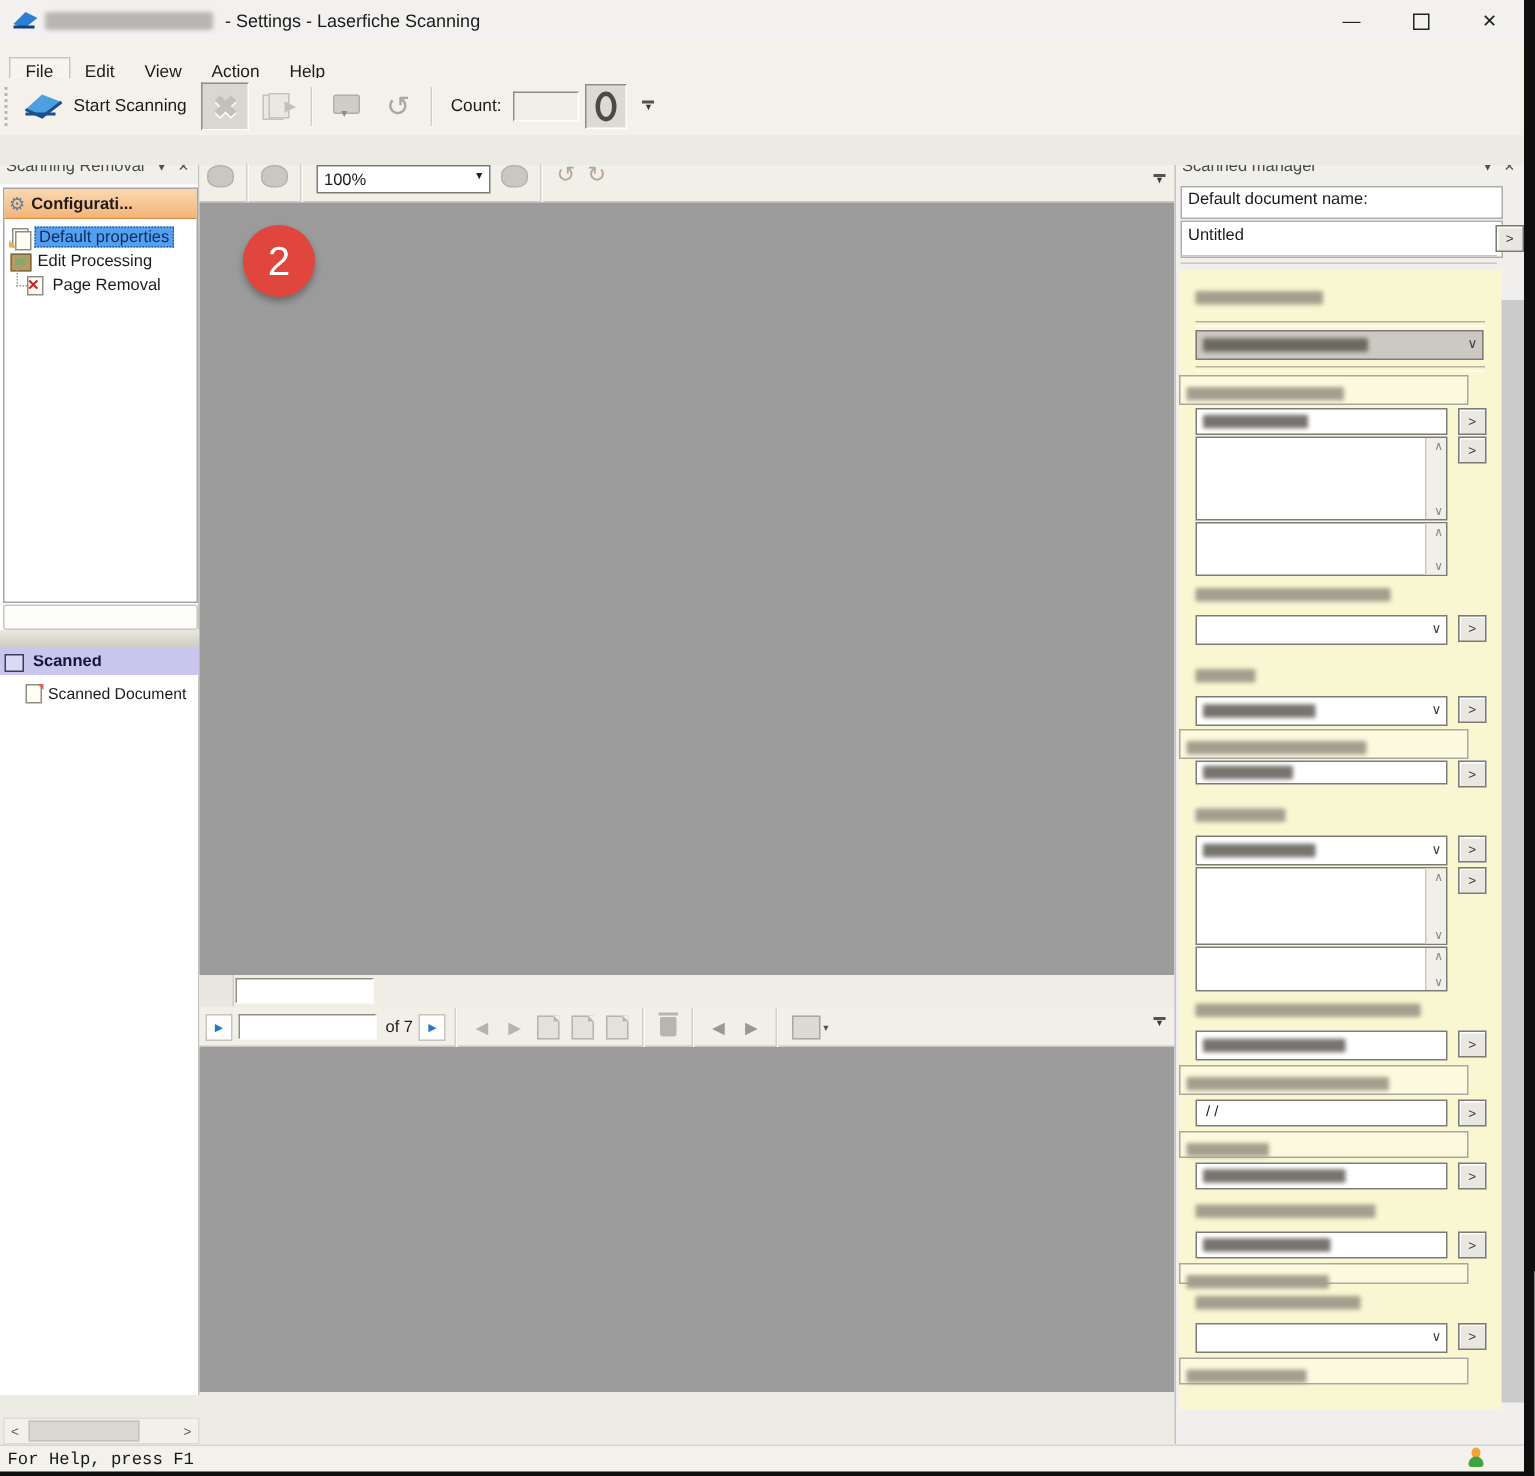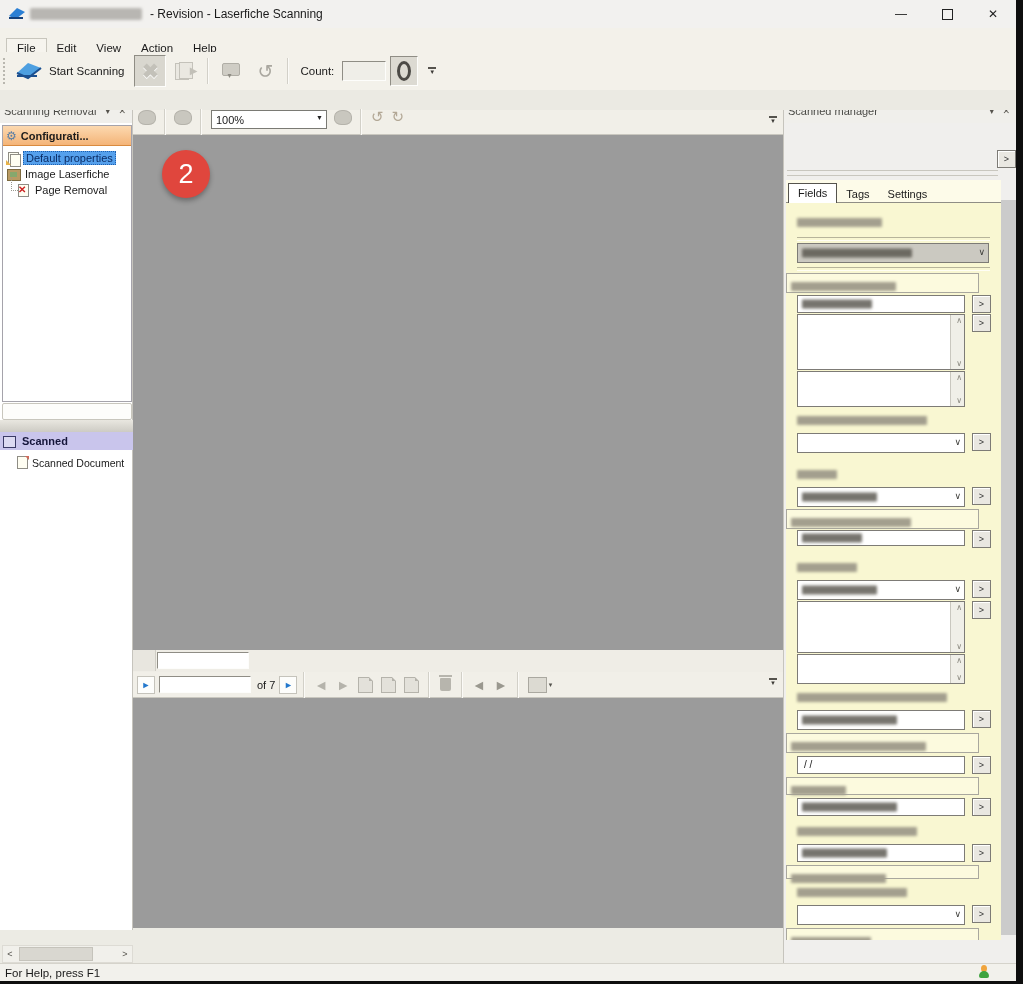--- a/index.html
+++ b/index.html
@@ -121,40 +121,40 @@
   .fctl .inblur{position:absolute;left:4px;top:50%;transform:translateY(-50%);height:9px;background:#55524a;opacity:.8;border-radius:1px;filter:blur(1.5px);}
   .flist .sa{position:absolute;right:2px;font-size:8px;color:#8a887f;}
   .flist .sa.up{top:1px;} .flist .sa.dn{bottom:1px;}
   .flist:before{content:"";position:absolute;right:0;top:0;bottom:0;width:13px;background:#f0efe8;border-left:1px solid #c9c7bf;}
   .fmore{position:absolute;left:175px;top:0;}
   .fdate{font-size:10px;color:#1a1a1a;padding:2px 0 0 6px;height:18px;}
   .rule{border-top:1px solid #b7b49a;border-bottom:1px solid #fffef5;height:2px;margin-left:11px;width:193px;}
   .labelbox{box-sizing:border-box;border:1px solid #a9a79e;background:#fcfade;padding:3px 0 0 4px;width:193px;}
   .rd-scroll{position:absolute;left:217px;top:90px;width:15px;height:735px;background:#cbcbcb;}
   
-  .statusbar{left:0;top:963px;width:1016px;height:19px;background:#f2f1ec;border-top:1px solid #d5d3cb;display:flex;align-items:center;font-size:11.5px;color:#1a1a1a;padding-left:5px;box-sizing:border-box;}
+  .statusbar{left:0;top:963px;width:1016px;height:19px;background:#f2f1ec;border-top:1px solid #d5d3cb;display:flex;align-items:center;font-size:11.5px;color:#1a1a1a;padding-left:5px;box-sizing:border-box;font-family:Liberation Mono, monospace;}
   .person{position:absolute;left:978px;top:965px;width:12px;height:14px;}
   .person .head{position:absolute;left:3px;top:0;width:6px;height:7px;background:#f0a43c;border-radius:50%;}
   .person .body{position:absolute;left:1px;top:6px;width:10px;height:7px;background:#3fa33f;border-radius:5px 5px 2px 2px;}
   .edge-right{left:1016px;top:0;width:7px;height:984px;background:#0e0e0e;}
   .edge-bottom{left:0;top:981px;width:1023px;height:3px;background:#0e0e0e;}
   .scroll2{left:2px;top:945px;width:129px;}
 </style>
 </head>
 <body>
 
 <div id="app">
 
   <div class="abs titlebar">
     <svg class="abs" style="left:8px;top:6px" width="18" height="16" viewBox="0 0 18 16">
       <path d="M1 10 L9 2 L17 6 L8 13 Z" fill="#2b7fd4"></path>
       <path d="M1 12 L15 12" stroke="#14407a" stroke-width="2"></path>
     </svg>
     <span class="blurblock" style="width:112px;height:12px;margin-left:30px;"></span>
-    <span class="title-text">- Revision - Laserfiche Scanning</span>
+    <span class="title-text">- Settings - Laserfiche Scanning</span>
     <div class="winbtns">
       <div class="winbtn">—</div>
       <div class="winbtn">
           <span class="maxbox"></span>
         </div>
       <div class="winbtn">✕</div>
     </div>
   </div>
 
   <div class="abs menubar" id="menubar">
@@ -223,21 +223,21 @@
               <span class="sheet"></span>
               <span class="sheet2"></span>
               <span class="pen"></span>
             </span>
             <span class="tree-lab sel">Default properties</span>
           </div>
           <div class="tree-row">
             <span class="ico">
               <span class="film"></span>
             </span>
-            <span class="tree-lab">Image Laserfiche</span>
+            <span class="tree-lab">Edit Processing</span>
           </div>
           <div class="tree-row child">
             <span class="ico">
               <span class="sheet"></span>
               <span class="redx">✕</span>
             </span>
             <span class="tree-lab">Page Removal</span>
           </div>
         </div>
     </div>
@@ -316,28 +316,25 @@
     <div class="canvas" style="left:0;top:588px;width:650px;height:230px;"></div>
   </div>
 
   <div class="abs badge">2</div>
 
   <div class="abs right-dock">
     <div class="dock-head">
       <span class="t">Scanned manager</span>
       <span class="ic">▾ ✕</span>
     </div>
+    <div class="dm-label">Default document name:</div>
+    <div class="dm-name"><span class="v">Untitled</span></div>
     <div class="dm-lines"></div>
     <div class="more-btn dm-more">&gt;</div>
     <div class="fields-wrap">
-      <div class="tabs" id="tabs">
-          <div class="tab active">Fields</div>
-          <div class="tab">Tags</div>
-          <div class="tab">Settings</div>
-        </div>
       <div id="fields-rows">
           <div class="frow" style="margin-top: 10px;"><span class="fblur" style="width: 85px;"></span></div>
           <div class="rule" style="margin-top: 6px;"></div>
           <div class="frow" style="margin-top: 2px;">
             <div class="fctl grayfill wide" style="height: 20px;">
               <span class="inblur" style="width: 110px;"></span>
               <span class="chev">∨</span>
             </div>
           </div>
           <div class="rule" style="margin-top: 4px;"></div>

